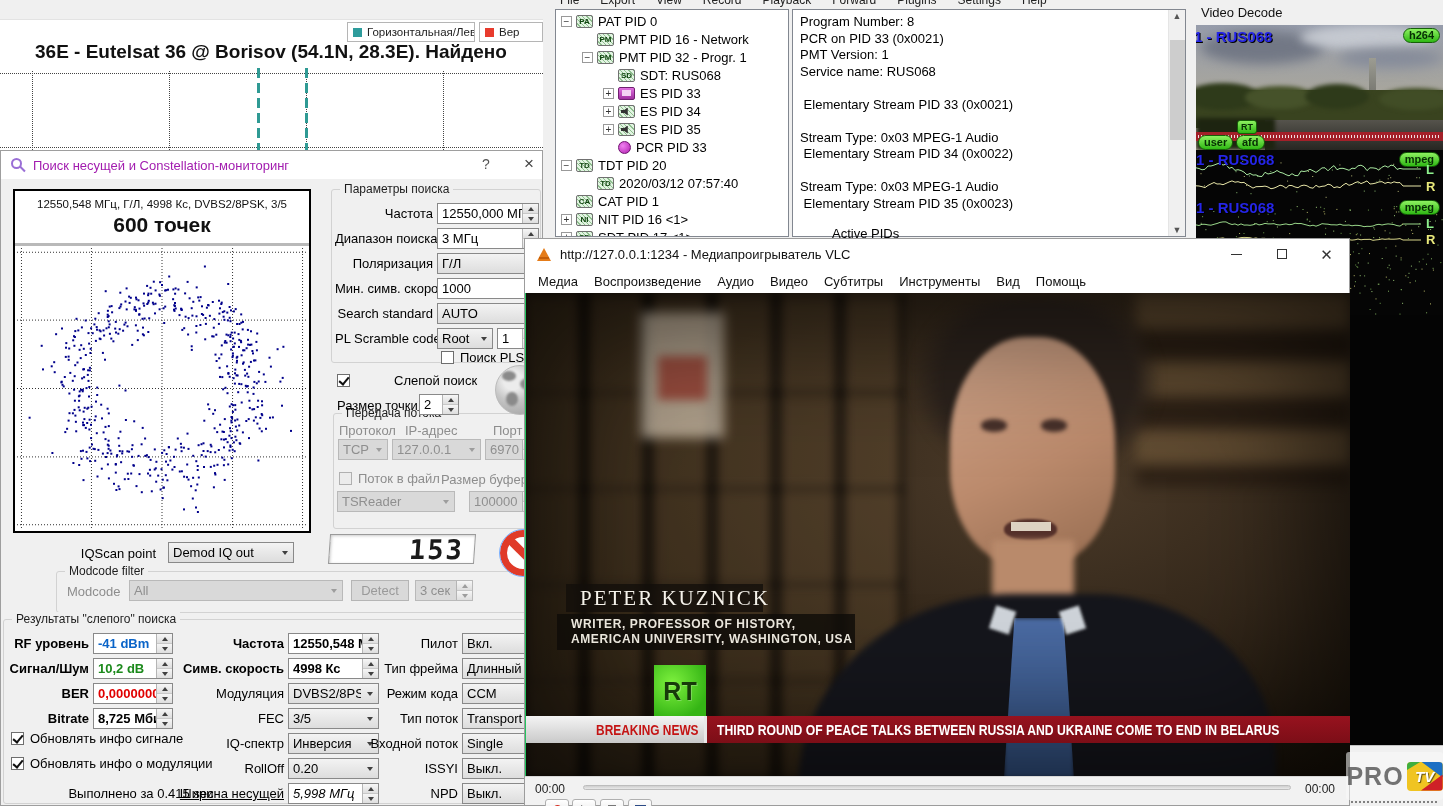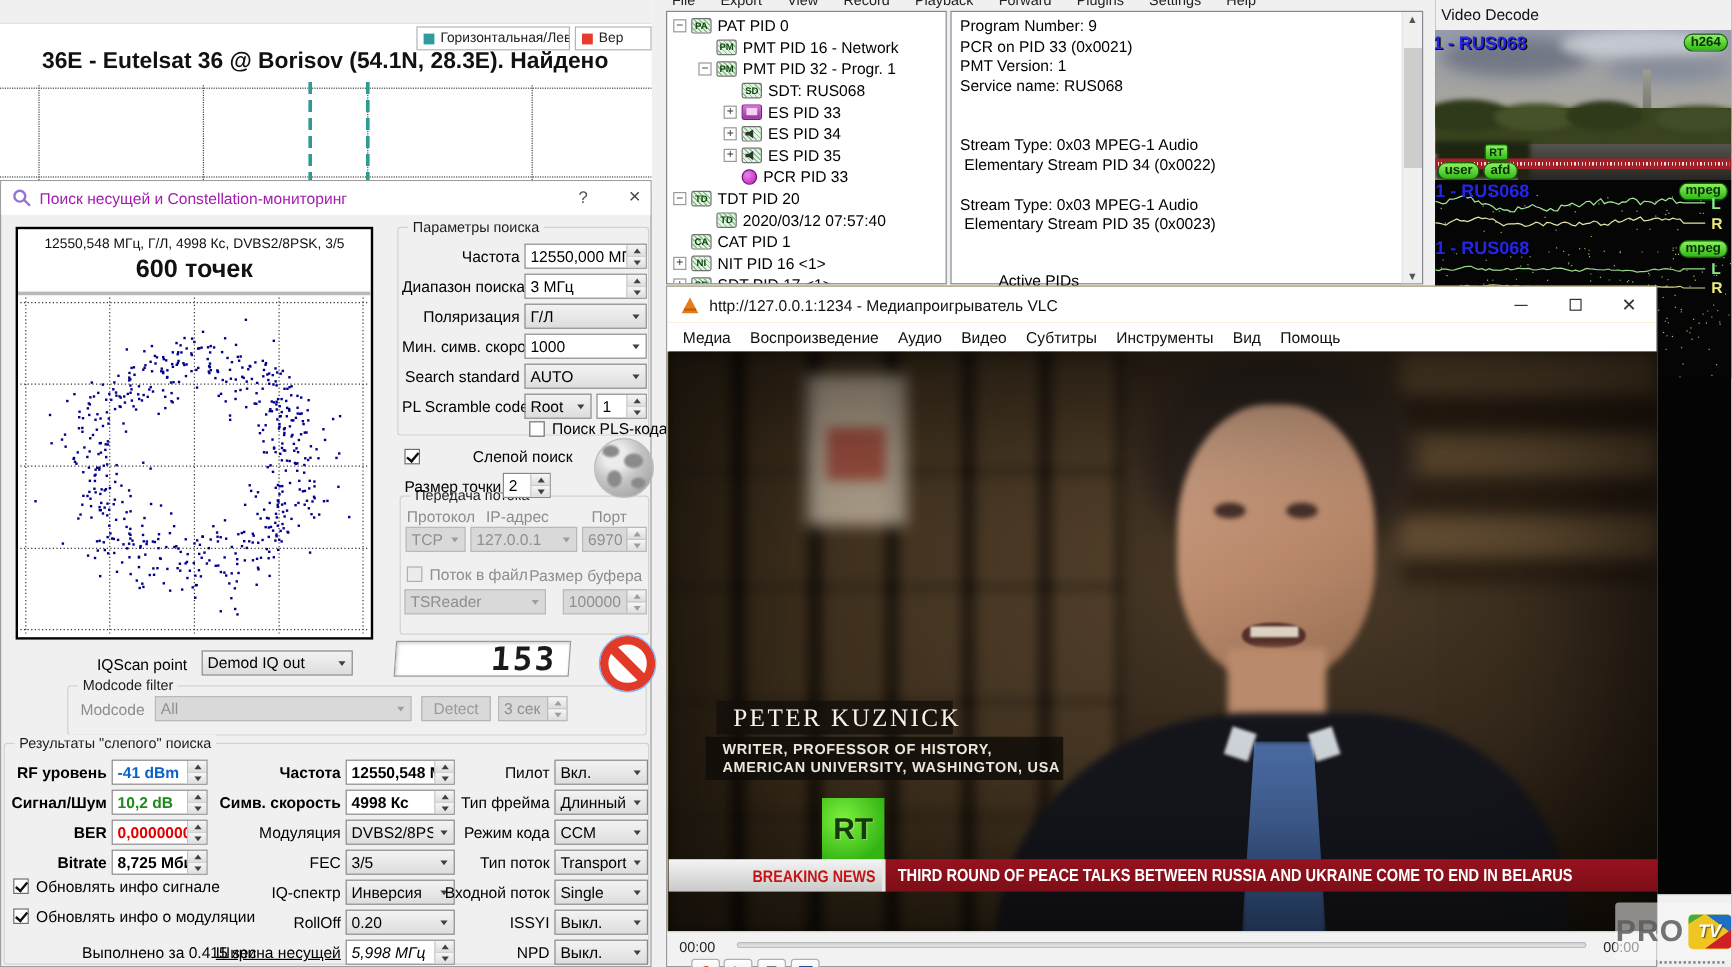--- a/index.html
+++ b/index.html
@@ -119,21 +119,21 @@
   .cb.dis{border-color:#b0b0b0;background:#ececec;}
   .cb.on::after{content:"";position:absolute;left:3px;top:0;width:4px;height:8px;border:solid #101010;border-width:0 2px 2px 0;transform:rotate(40deg);}
   #globe{position:absolute;left:494px;top:214px;width:50px;height:50px;border-radius:50%;background:radial-gradient(circle at 35% 30%,#ececec 0 20%,#c6c6c6 45%,#969696 100%);overflow:hidden;border:1px solid #bbb;}
   .gblob{position:absolute;background:#8a8a8a;border-radius:50%;filter:blur(1px);}
   #seg{position:absolute;left:328px;top:383px;width:146px;height:30px;background:#fff;border:1px solid #9a9a9a;box-shadow:inset 1px 1px 3px #ccc;display:flex;align-items:center;justify-content:flex-end;padding-right:10px;font-family:"DejaVu Sans Mono",monospace;font-size:27px;font-weight:bold;color:#1a1a1a;transform:skewX(-4deg);letter-spacing:2px;}
   #stop{position:absolute;left:499px;top:379px;width:46px;height:46px;border-radius:50%;background:#fff;border:7px solid #e03a28;outline:1px solid #7ab0ff;}
   #stop::after{content:"";position:absolute;left:-3px;top:12px;width:38px;height:8px;background:#e03a28;transform:rotate(45deg);}
   .btn{position:absolute;height:22px;border:1px solid #b5b5b5;background:#d9d9d9;color:#9a9a9a;font-size:13px;display:flex;align-items:center;justify-content:center;}
 
   
-  #vlc{position:absolute;left:555px;top:238px;width:826px;height:568px;background:#eab308;border:1px solid #9c9c9c;z-index:10;}
+  #vlc{position:absolute;left:524px;top:238px;width:826px;height:568px;background:#22c55e;border:1px solid #9c9c9c;z-index:10;}
   #vlc-tb{position:absolute;left:0;top:0;right:0;height:30px;display:flex;align-items:center;background:#fff;}
   .cone{width:0;height:0;border-left:7px solid transparent;border-right:7px solid transparent;border-bottom:13px solid #e57c19;margin:0 9px 0 12px;position:relative;}
   .cone::after{content:"";position:absolute;left:-5px;top:9px;width:10px;height:2px;background:#c45e08;}
   #vlc-title{font-size:13px;color:#111;flex:1;white-space:nowrap;overflow:hidden;}
   .wbtn{width:45px;height:30px;display:flex;align-items:center;justify-content:center;flex:none;}
   .ic-min{width:11px;height:0;border-top:1px solid #333;}
   .ic-max{width:10px;height:10px;border:1px solid #333;}
   .ic-close{font-size:15px;color:#333;line-height:15px;}
   #vlc-menu{position:absolute;left:0;top:30px;right:0;height:24px;display:flex;align-items:center;gap:16px;padding-left:13px;font-size:13px;color:#111;background:#fff;}
   #vlc-video{position:absolute;left:1px;top:54px;width:824px;height:485px;background:#000;overflow:hidden;}
@@ -285,25 +285,26 @@
           <span class="ticon i-NI">NI</span>
           <span class="tlabel">NIT PID 16 &lt;1&gt;</span>
         </div>
         <div class="trow" style="padding-left: 5px;">
           <span class="texp">+</span>
           <span class="ticon i-SD">SD</span>
           <span class="tlabel">SDT PID 17 &lt;1&gt;</span>
         </div>
       </div>
     <div id="ts-info">
-        <div class="iline">Program Number: 9</div>
+        <div class="iline">Program Number: 8</div>
         <div class="iline">PCR on PID 33 (0x0021)</div>
         <div class="iline">PMT Version: 1</div>
         <div class="iline">Service name: RUS068</div>
         <div class="iline">&nbsp;</div>
+        <div class="iline"> Elementary Stream PID 33 (0x0021)</div>
         <div class="iline">&nbsp;</div>
         <div class="iline">Stream Type: 0x03 MPEG-1 Audio</div>
         <div class="iline"> Elementary Stream PID 34 (0x0022)</div>
         <div class="iline">&nbsp;</div>
         <div class="iline">Stream Type: 0x03 MPEG-1 Audio</div>
         <div class="iline"> Elementary Stream PID 35 (0x0023)</div>
         <div class="iline">&nbsp;</div>
       </div>
     <div id="ts-scroll">
       <div class="sarr" style="top:0">▲</div>

